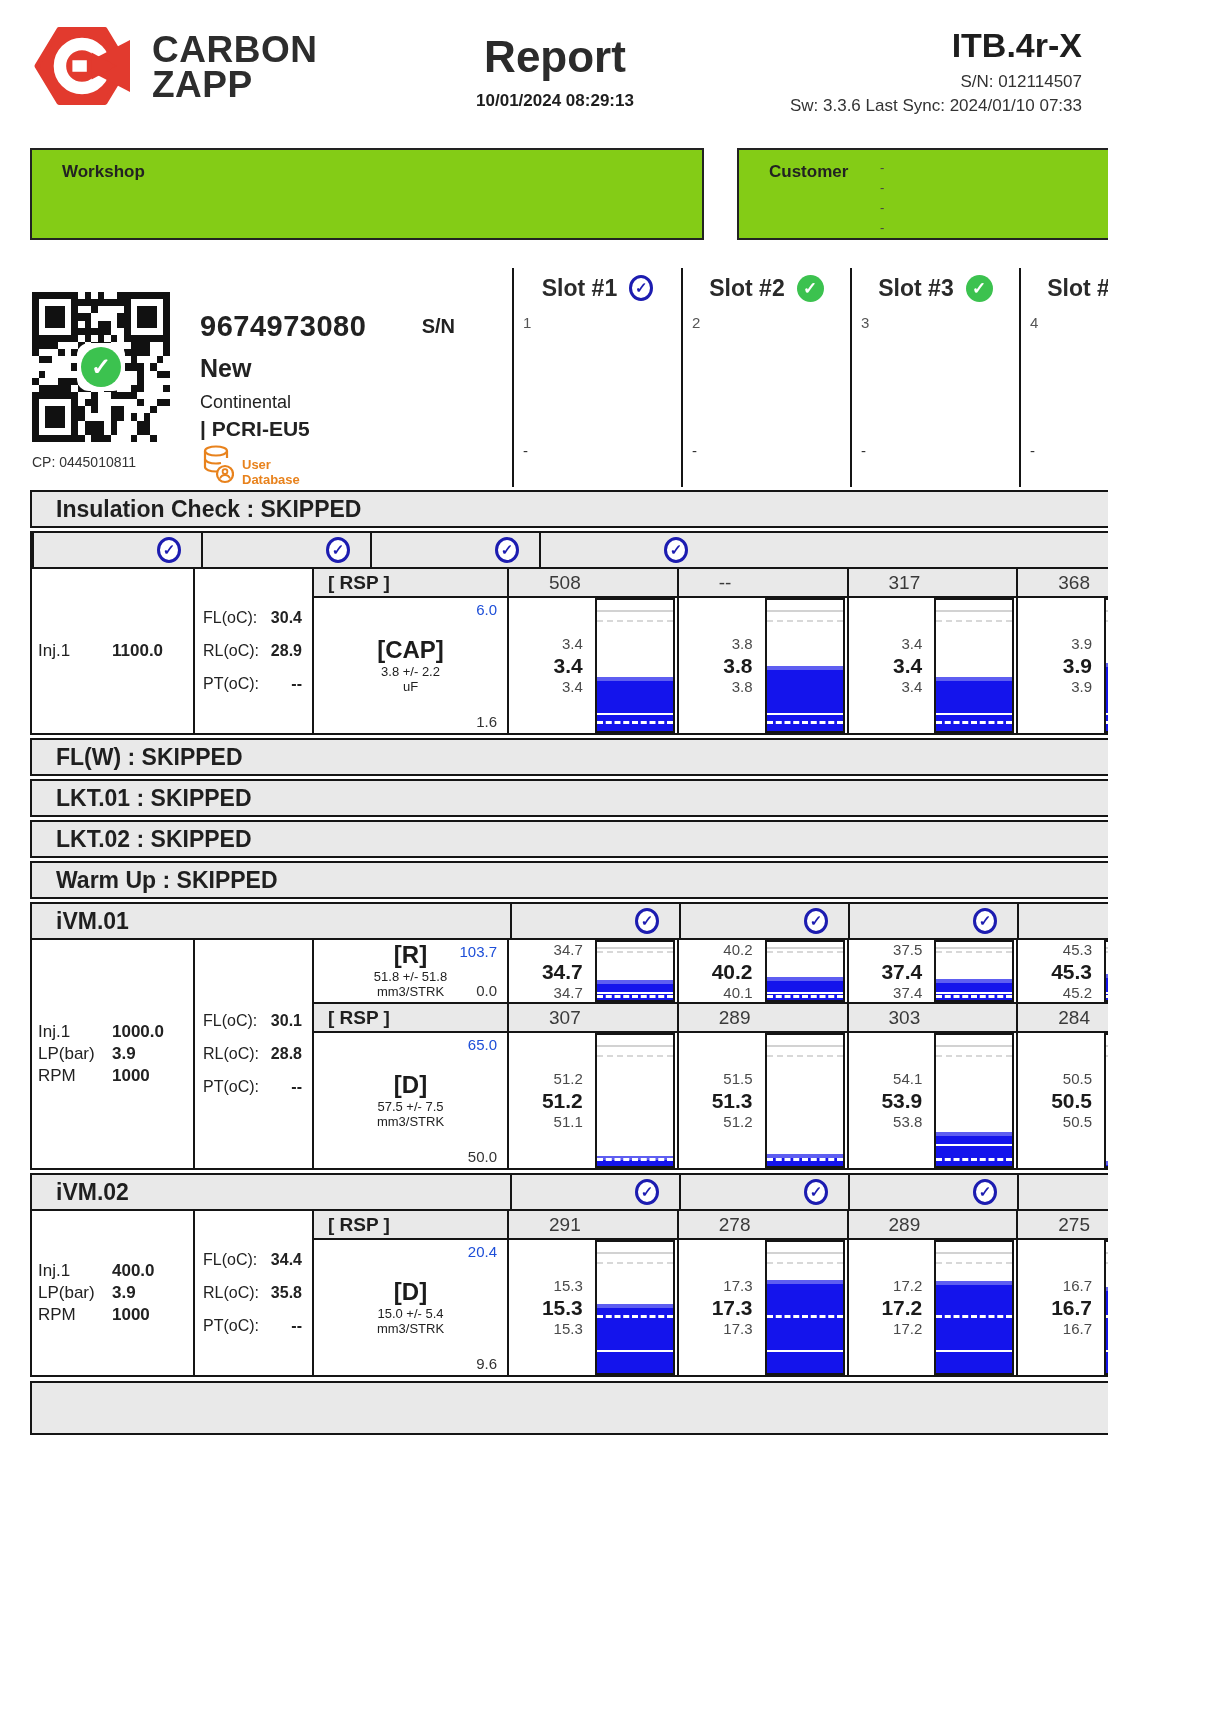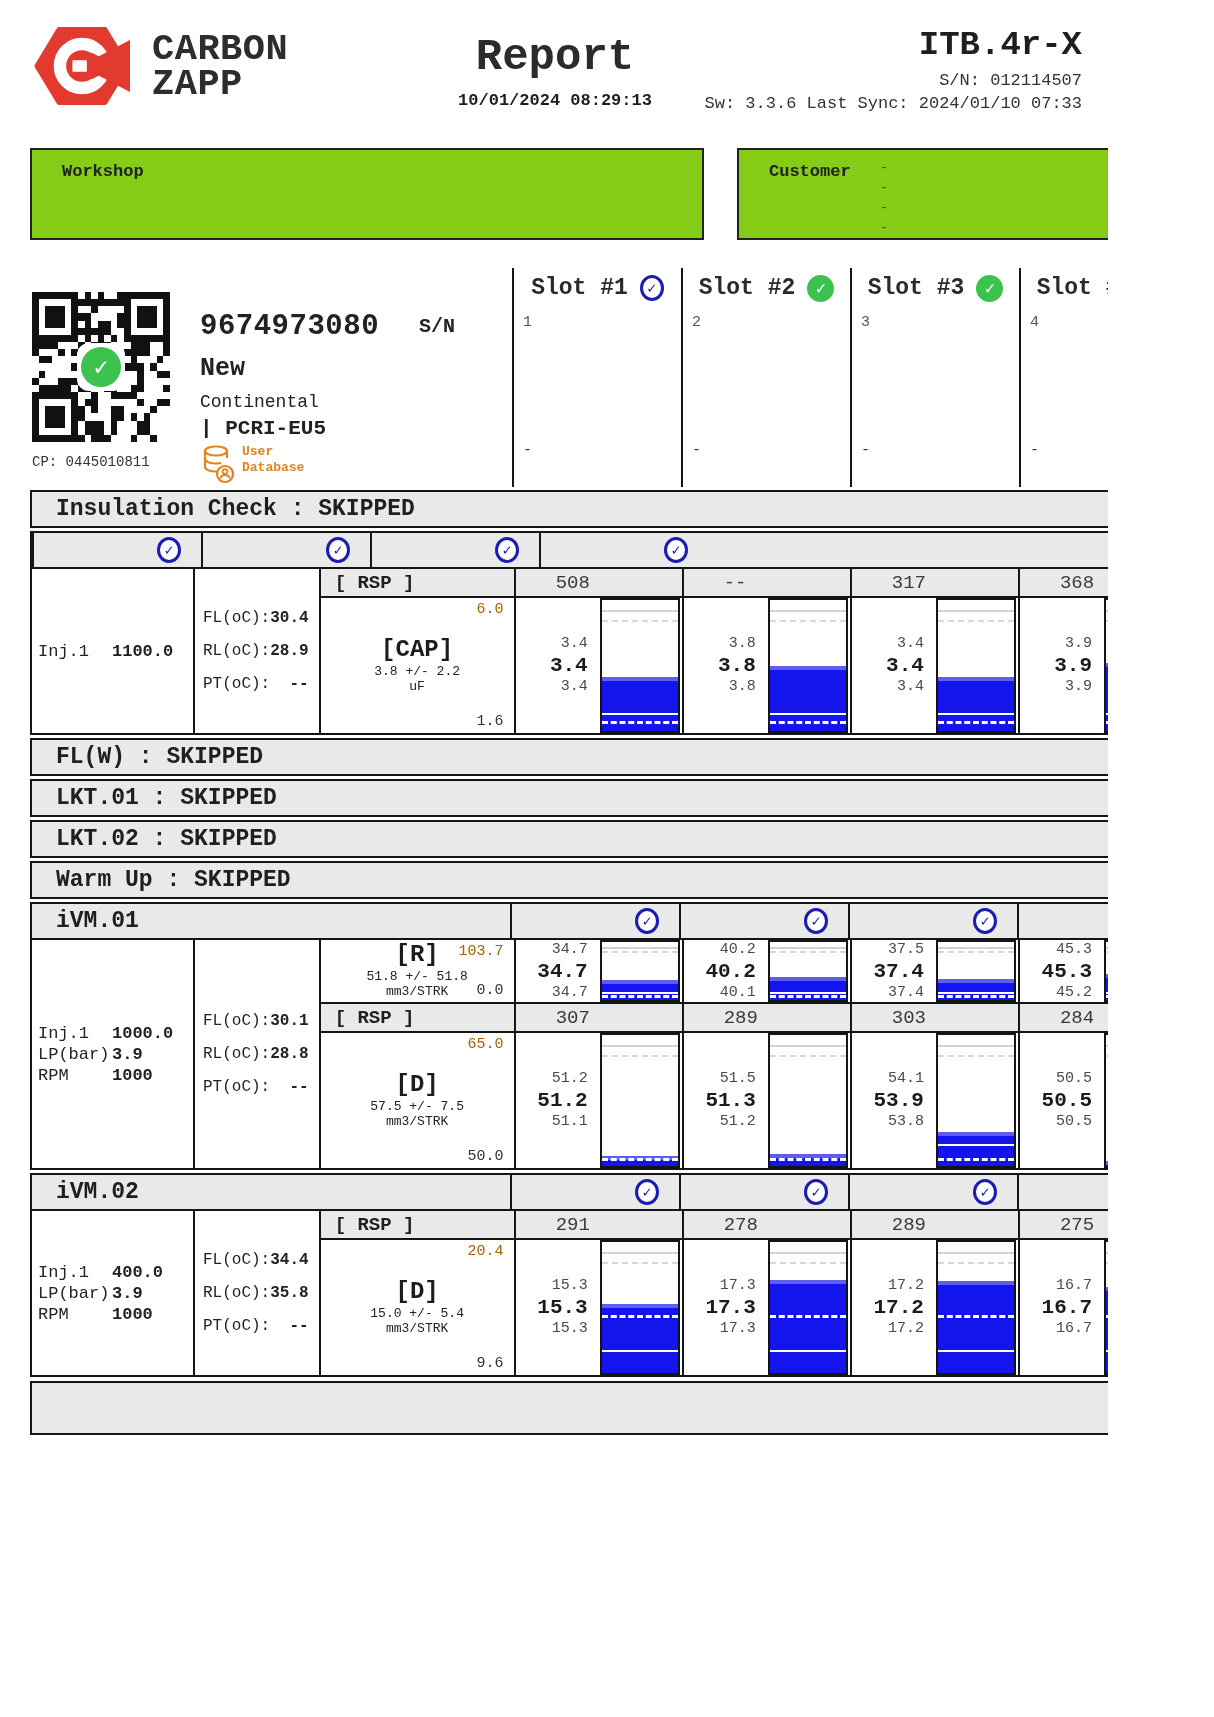--- a/index.html
+++ b/index.html
@@ -1,18 +1,18 @@
 <!DOCTYPE html>
 <html><head>
 <meta charset="utf-8">
 <style>
   * { box-sizing: border-box; }
   body { margin:0; background:#fff; }
   .page { position:relative; width:1108px; height:1717px; background:#fff;
-          font-family:Liberation Mono, monospace; color:#222; overflow:hidden; }
+          font-family:Liberation Sans, sans-serif; color:#222; overflow:hidden; }
 
   
   .logo { position:absolute; left:34px; top:26px; width:96px; height:80px; }
   .brand { position:absolute; left:152px; top:32px; font-size:37px; font-weight:800;
            line-height:0.95; color:#2d2d2d; letter-spacing:0.5px; }
   .report-block { position:absolute; left:375px; top:32px; width:360px; text-align:center; }
   .report-title { font-size:44px; font-weight:700; color:#2b2b2b; }
   .report-dt { font-size:17px; font-weight:700; margin-top:9px; color:#1e1e1e; }
   .dev-block { position:absolute; right:26px; top:26px; text-align:right; }
   .dev-model { font-size:34px; font-weight:700; color:#1e1e1e; }
@@ -35,21 +35,21 @@
            width:48px; height:48px; background:#fff; border-radius:12px;
            display:flex; align-items:center; justify-content:center; }
   .qr-ck .ball { width:40px; height:40px; border-radius:50%; background:#3CC24F; color:#fff;
            font-size:24px; font-weight:700; display:flex; align-items:center; justify-content:center; }
   .inj-part { position:absolute; left:170px; top:42px; font-size:29px; font-weight:700; letter-spacing:0.5px; }
   .inj-snlabel { position:absolute; right:57px; top:47px; font-size:20px; font-weight:700; }
   .inj-cond { position:absolute; left:170px; top:86px; font-size:25px; font-weight:700; }
   .inj-brand { position:absolute; left:170px; top:124px; font-size:18px; font-weight:500; }
   .inj-type { position:absolute; left:170px; top:149px; font-size:21px; font-weight:700; }
   .inj-cp { position:absolute; left:2px; top:186px; font-size:14px; color:#333; }
-  .udb { position:absolute; left:172px; top:176px; display:flex; gap:8px; align-items:flex-start; }
+  .udb { position:absolute; left:172px; top:176px; display:flex; gap:8px; align-items:flex-end; }
   .udb-text { font-size:13px; font-weight:700; color:#E8821C; line-height:1.2; }
 
   .slot-col { flex:1; position:relative; border-left:2px solid #151515; }
   .slot-head { height:40px; display:flex; align-items:center; justify-content:center; gap:12px;
                font-size:23px; font-weight:700; color:#2a2a2a; }
   .slot-num { position:absolute; left:9px; top:46px; font-size:15px; color:#555; }
   .slot-dash { position:absolute; left:9px; bottom:28px; font-size:15px; color:#333; }
 
   
   .chk { display:inline-flex; align-items:center; justify-content:center; font-weight:700; flex:none; }
@@ -83,21 +83,21 @@
   .trow { display:flex; border-bottom:2px solid #151515; }
   .trow:last-child { border-bottom:none; }
   .rsp-row { height:29px; background:#E9E9E9; }
   .rsp-label { flex:0 0 195px; border-right:2px solid #151515; font-weight:700; font-size:19px;
                padding-left:14px; display:flex; align-items:center; color:#1f1f1f; }
   .rsp-val { flex:1; border-right:2px solid #151515; font-size:19px; color:#3a3a3a;
              padding-left:40px; display:flex; align-items:center; }
   .rsp-val:last-child { border-right:none; }
   .chart-row { background:#fff; }
   .clabel { flex:0 0 195px; border-right:2px solid #151515; position:relative; }
-  .scale-top { position:absolute; top:3px; right:10px; font-size:15px; color:#a16207; }
+  .scale-top { position:absolute; top:3px; right:10px; font-size:15px; color:#1d4ed8; }
   .scale-bot { position:absolute; bottom:3px; right:10px; font-size:15px; color:#333; }
   .cstack { position:absolute; left:0; right:0; top:50%; transform:translateY(-50%); text-align:center; }
   .cname { font-size:24px; font-weight:700; line-height:1.05; color:#1c1c1c; }
   .ctol { font-size:13px; color:#222; margin-top:3px; line-height:1.15; }
   .cunit { font-size:13px; color:#222; line-height:1.15; }
   .cslot { flex:1; border-right:2px solid #151515; display:flex; }
   .cslot:last-child { border-right:none; }
   .cvals { flex:1; display:flex; flex-direction:column; justify-content:center;
            text-align:right; padding-right:12px; }
   .v-small { font-size:15px; color:#4a4a4a; line-height:18px; }

